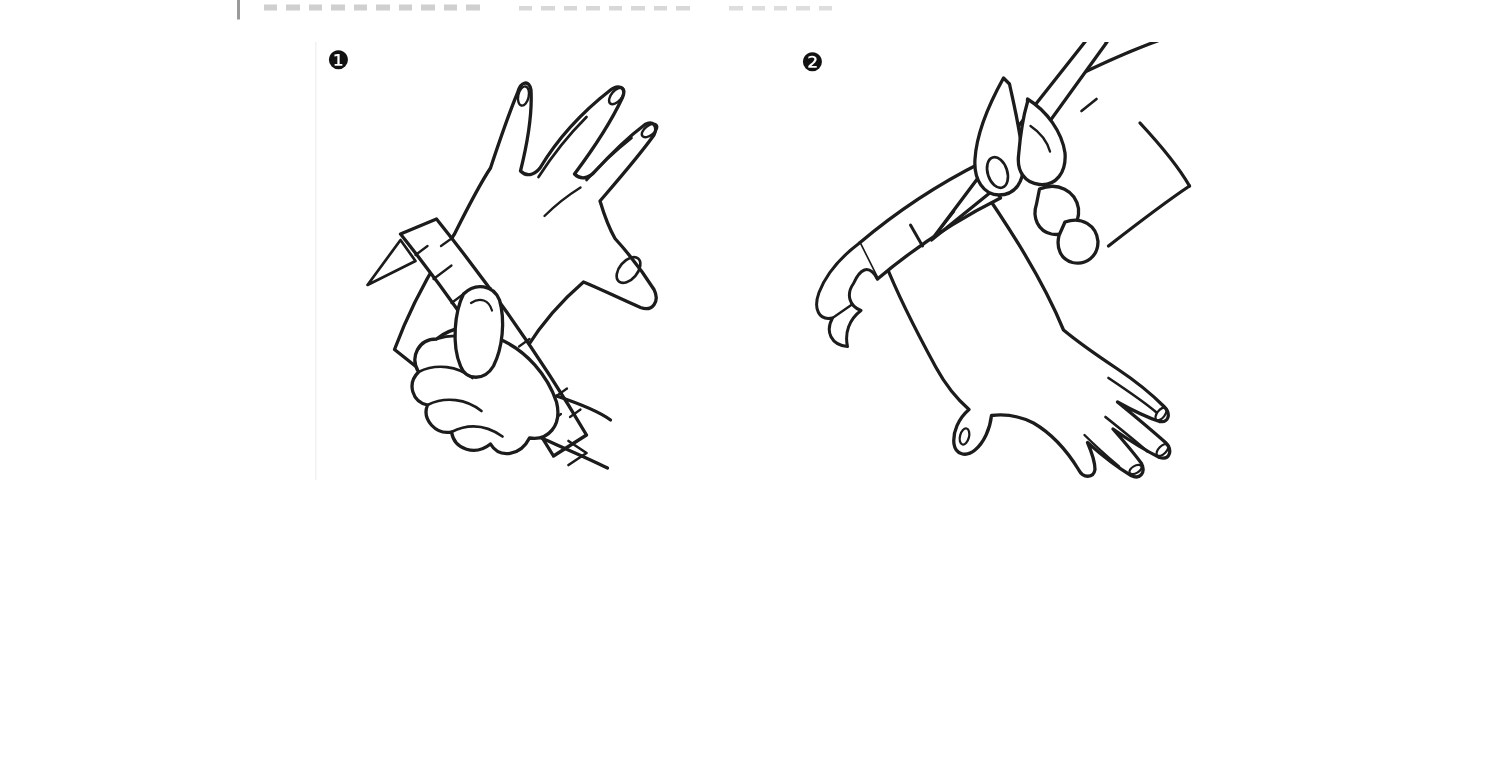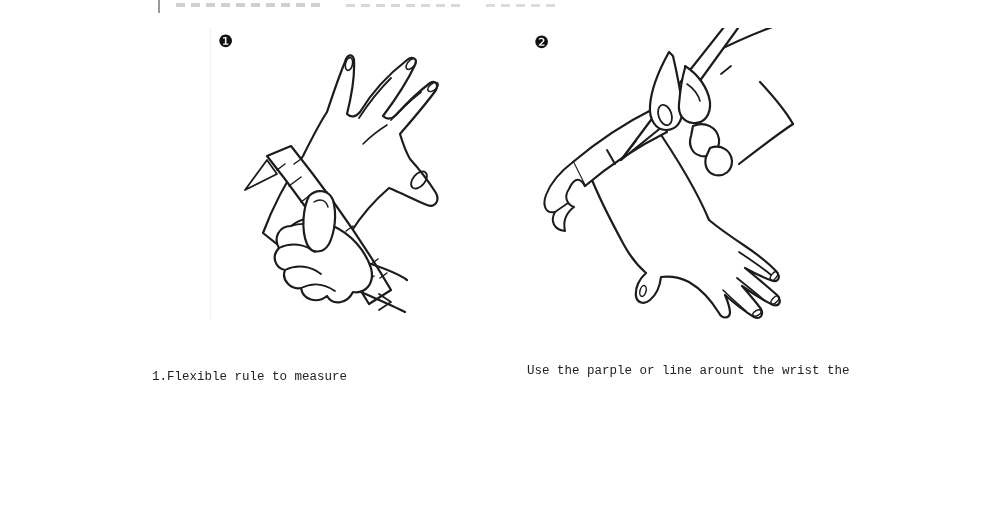--- a/index.html
+++ b/index.html
@@ -152,25 +152,23 @@
         <path fill="#ffffff" d="M158,98 C170,93 182,99 184,111 C185,122 177,130 166,128
           C157,126 153,117 156,108 Z"></path>
         <path fill="#ffffff" d="M175,120 C186,116 196,122 197,133 C197,143 189,149 180,147
           C172,145 169,137 171,129 Z"></path>
         <path d="M186,46 L196,38" stroke-width="1.8"></path>
       </g>
     </svg>
   </div>
 
   <div class="desc desc1">
-    <div>1.Flexible rule to measure</div>
     
     
   </div>
 
   <div class="desc desc2">
-    <div>Use the parple or line arount the wrist the</div>
     
     
     
   </div>
 
 </div>
 
 </body></html>

